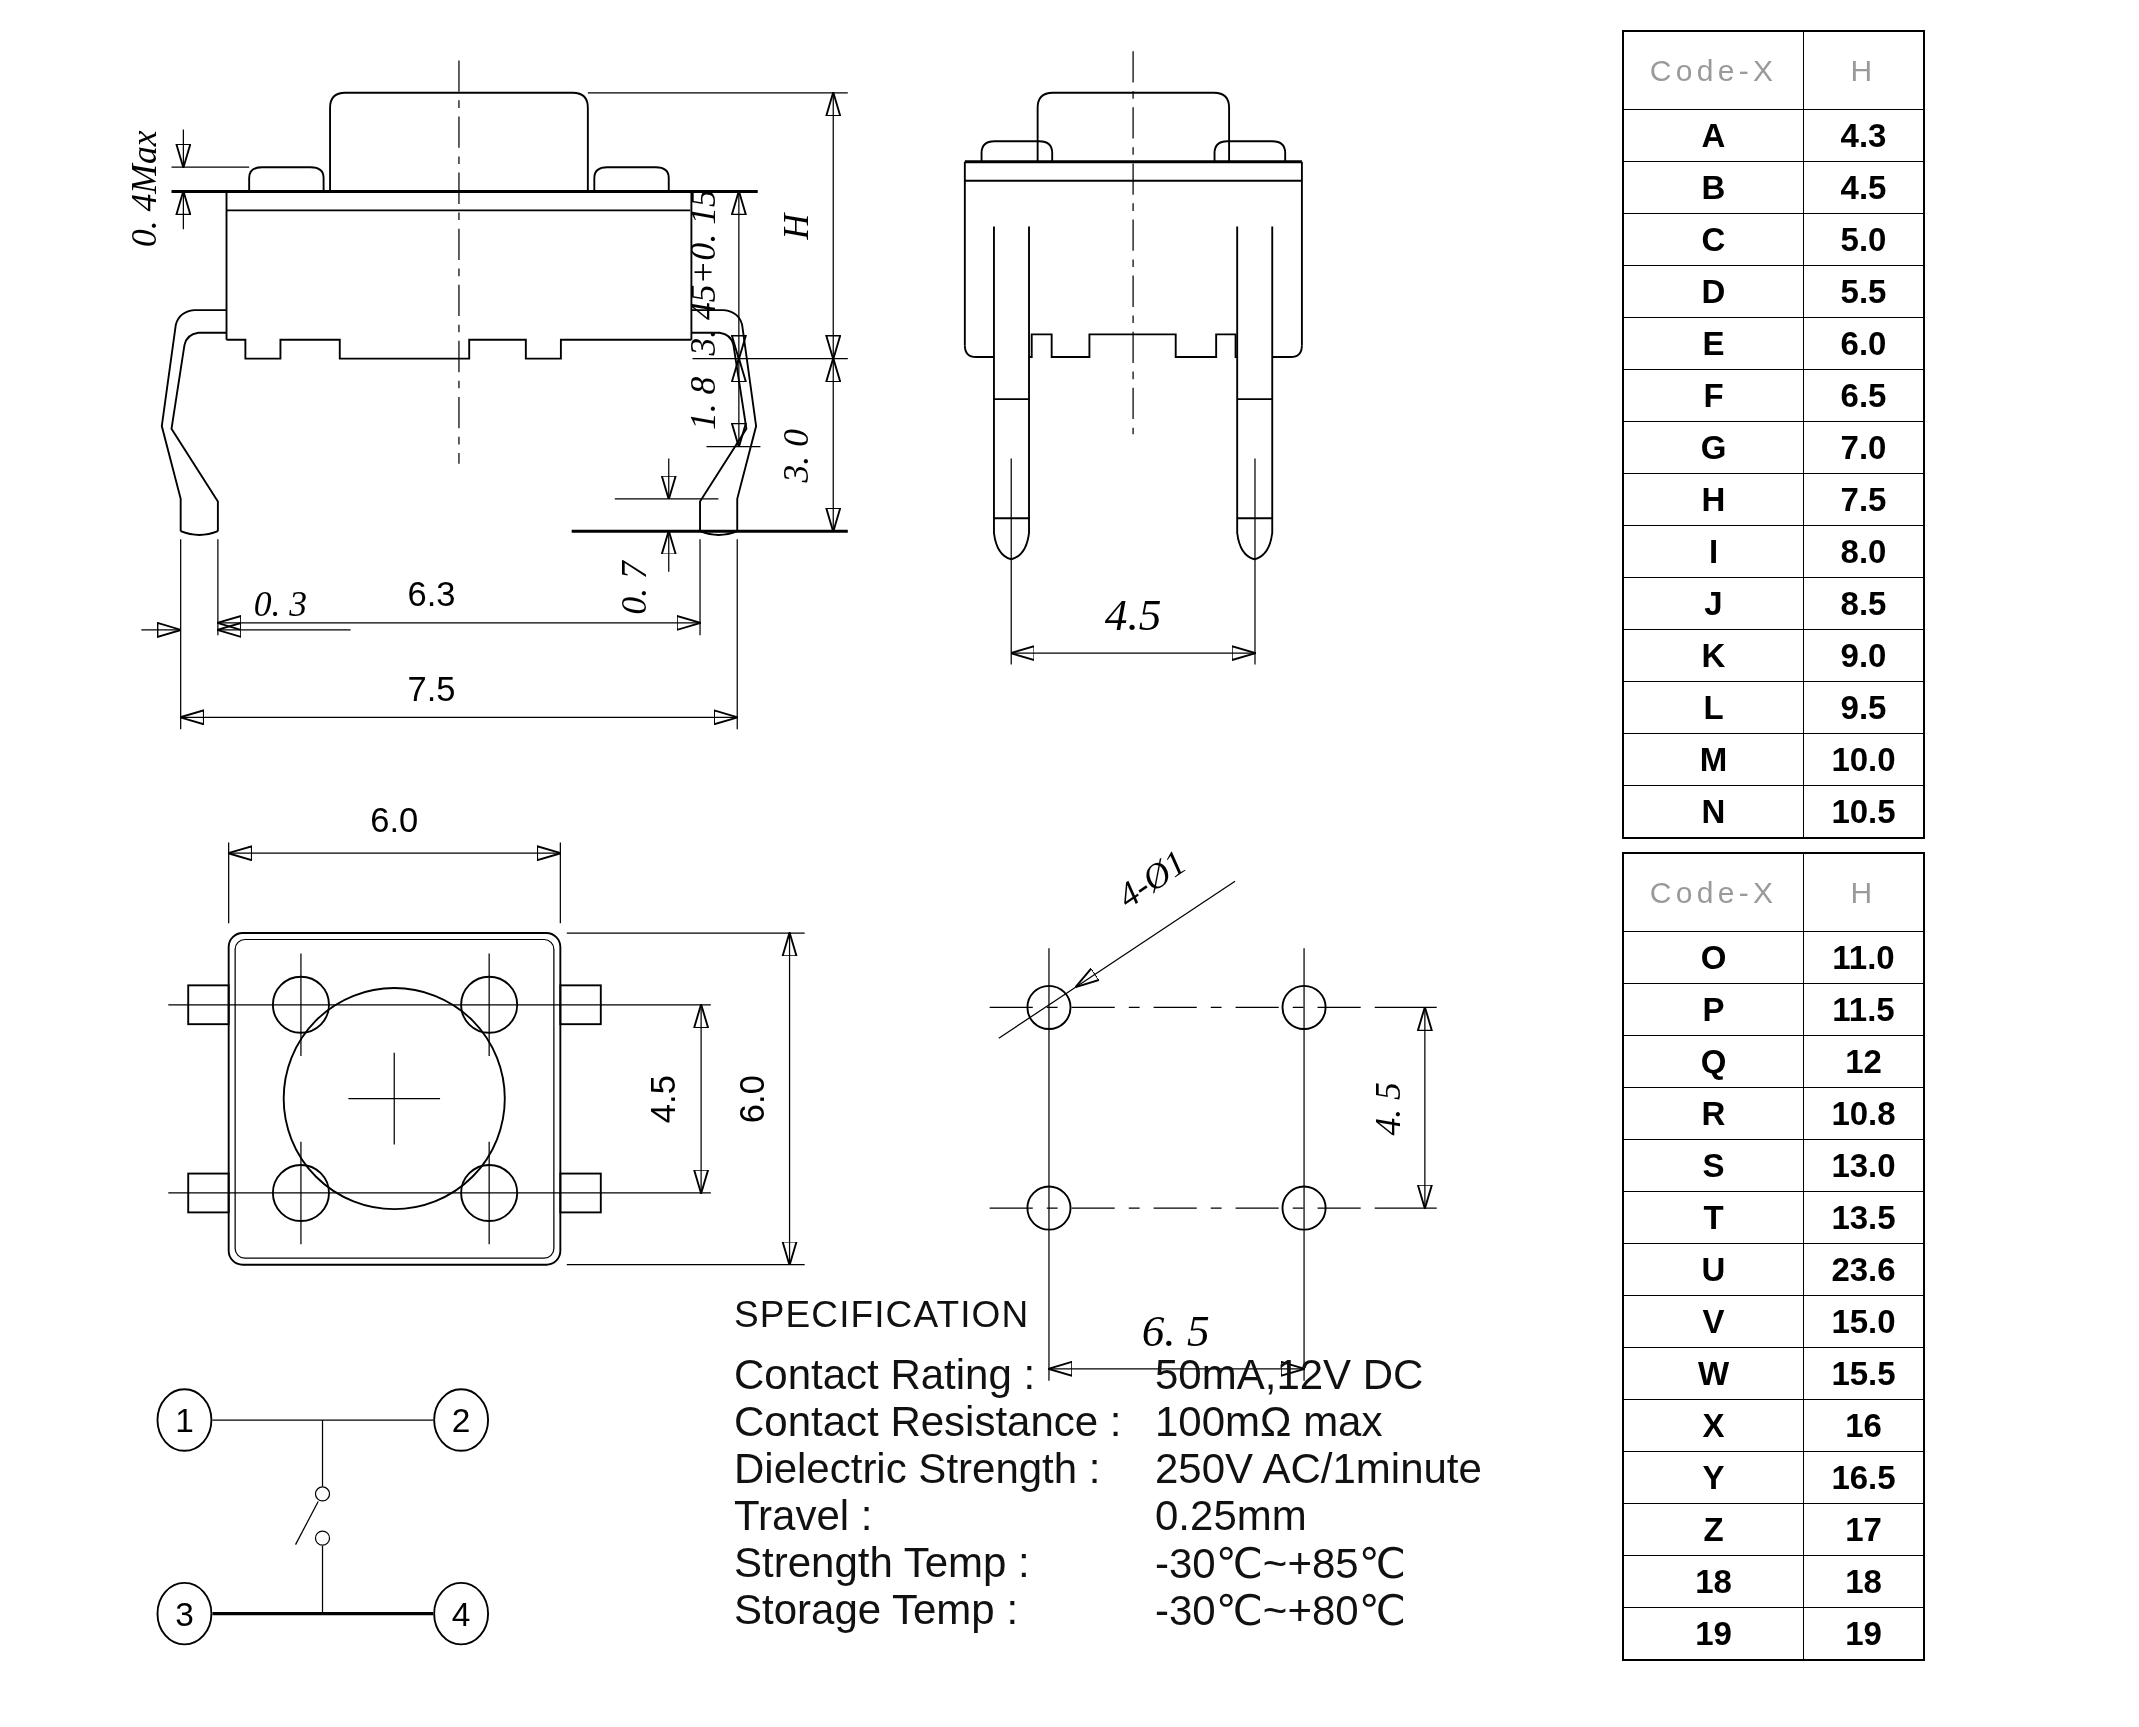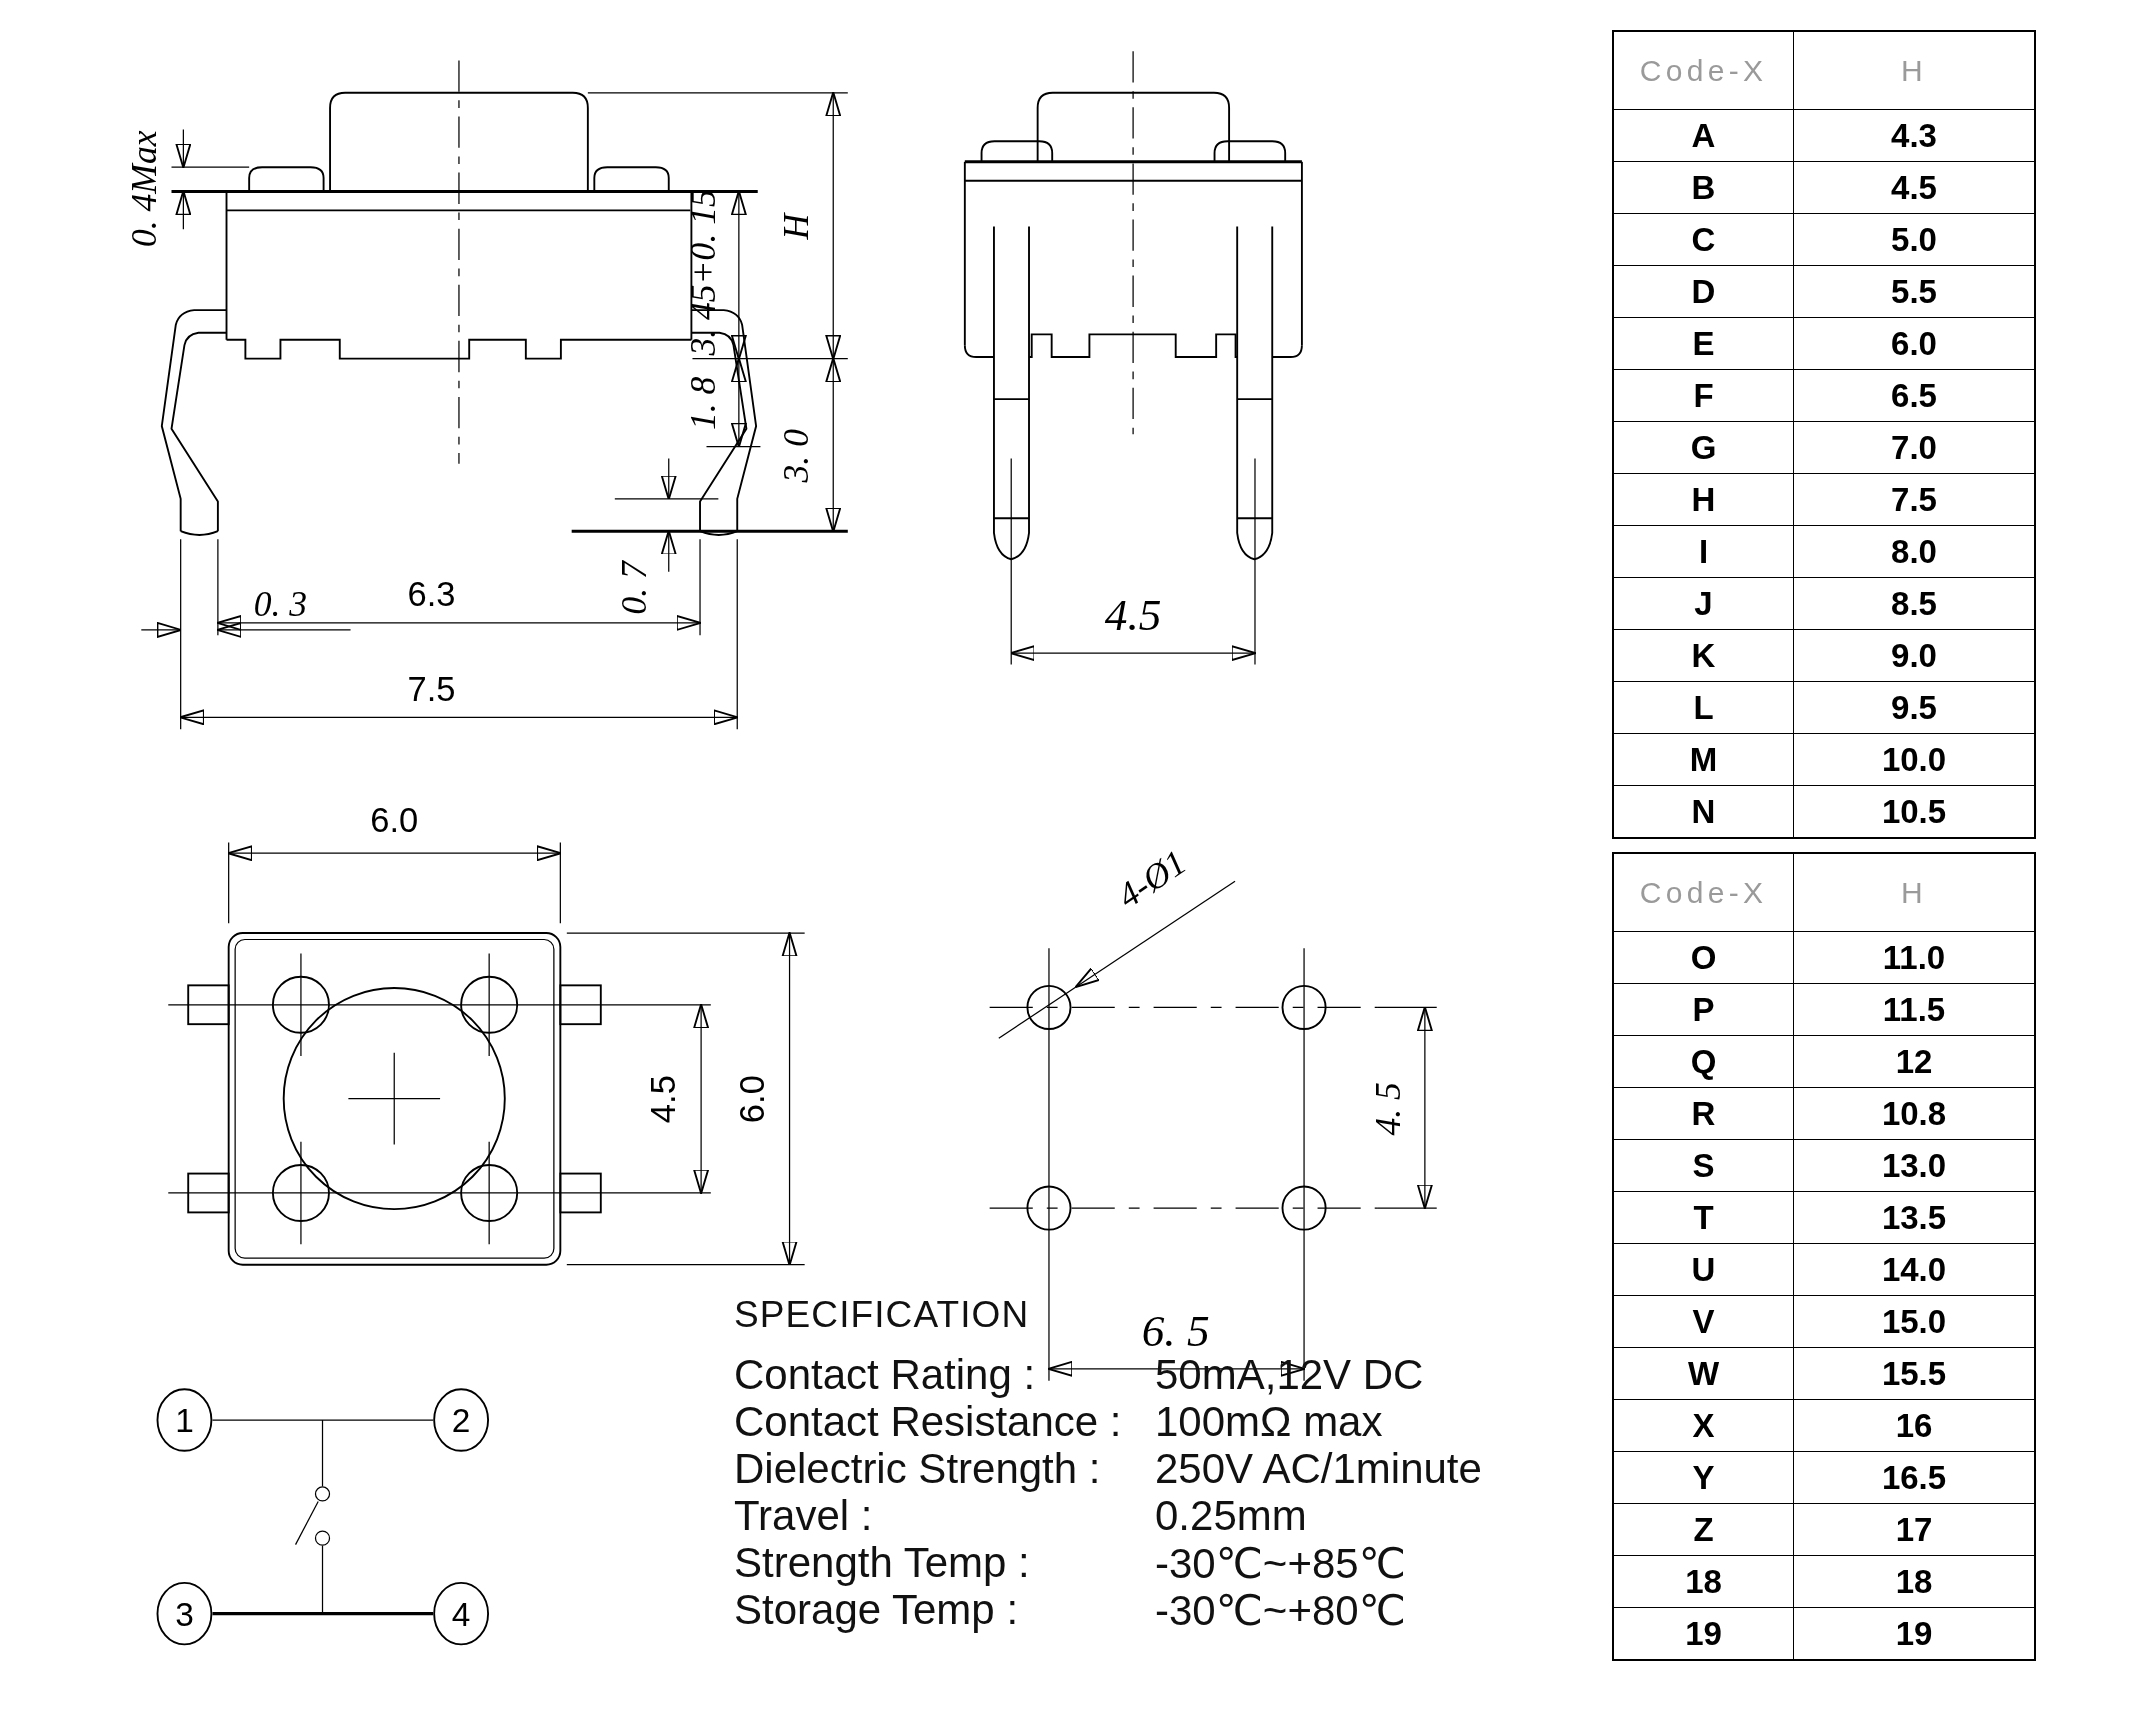--- a/index.html
+++ b/index.html
@@ -12,21 +12,21 @@
   .ln .cl{stroke-width:2.3;stroke-dasharray:58 16 14 16;}
   .ln .dash{stroke-width:2.3;stroke-dasharray:80 26 20 26;}
   .ln .thick{stroke-width:6;}
   .ln text{stroke:none;fill:#000;}
   .cad{font:italic 66px "Liberation Serif","DejaVu Serif",serif;}
   .cadb{font:italic 84px "Liberation Serif","DejaVu Serif",serif;}
   .sans{font:64px "Liberation Sans","DejaVu Sans",sans-serif;}
   .pinnum{font:62px "Liberation Sans","DejaVu Sans",sans-serif;}
   .mid{text-anchor:middle;}
 
-  .ctable{position:absolute;width:424px;border:2.2px solid #000;background:#fff;box-sizing:border-box;}
+  .ctable{position:absolute;width:303px;border:2.2px solid #000;background:#fff;box-sizing:border-box;margin-left:10px;}
   .trow{display:flex;height:52px;border-top:1.6px solid #000;box-sizing:border-box;}
   .trow.head{height:77px;border-top:none;}
   .tcell{display:flex;align-items:center;justify-content:center;box-sizing:border-box;
          font-weight:700;font-size:33px;color:#000;}
   .tcell.c1{width:180px;border-right:1.6px solid #000;}
   .tcell.c2{flex:1;}
   .trow.head .tcell{font-weight:400;font-size:30px;color:#9a9a9a;letter-spacing:4.3px;}
 
   .spec{position:absolute;left:734px;top:1294px;width:841px;color:#111;}
   .spec-title{font-size:37px;letter-spacing:1.1px;margin-bottom:15px;}
@@ -312,21 +312,21 @@
   <div class="trow">
         <div class="tcell c1">S</div>
         <div class="tcell c2">13.0</div>
       </div>
   <div class="trow">
         <div class="tcell c1">T</div>
         <div class="tcell c2">13.5</div>
       </div>
   <div class="trow">
         <div class="tcell c1">U</div>
-        <div class="tcell c2">14.0</div>
+        <div class="tcell c2">23.6</div>
       </div>
   <div class="trow">
         <div class="tcell c1">V</div>
         <div class="tcell c2">15.0</div>
       </div>
   <div class="trow">
         <div class="tcell c1">W</div>
         <div class="tcell c2">15.5</div>
       </div>
   <div class="trow">

